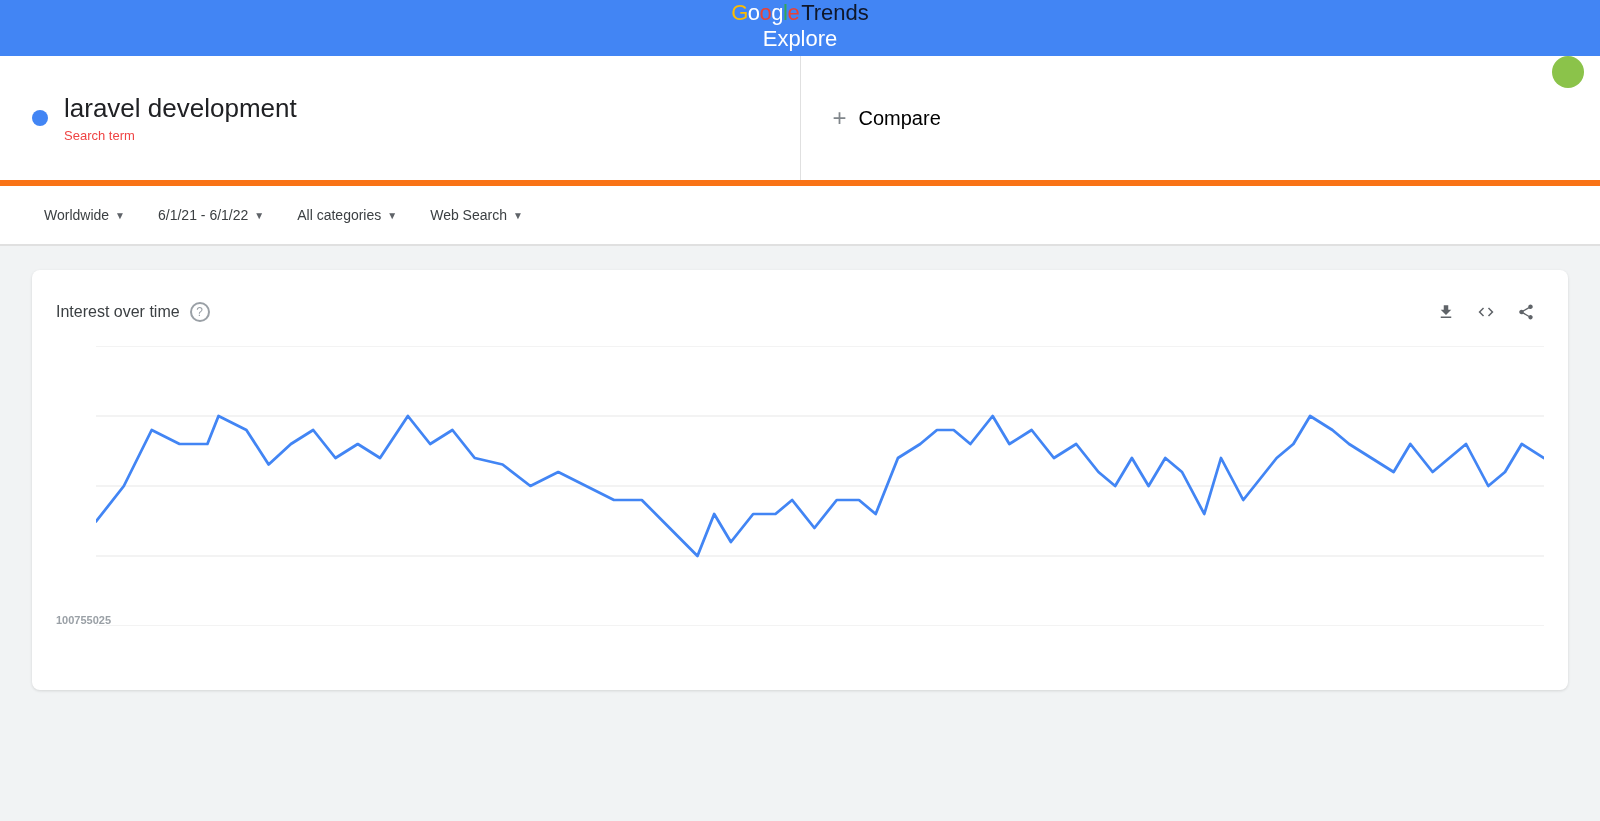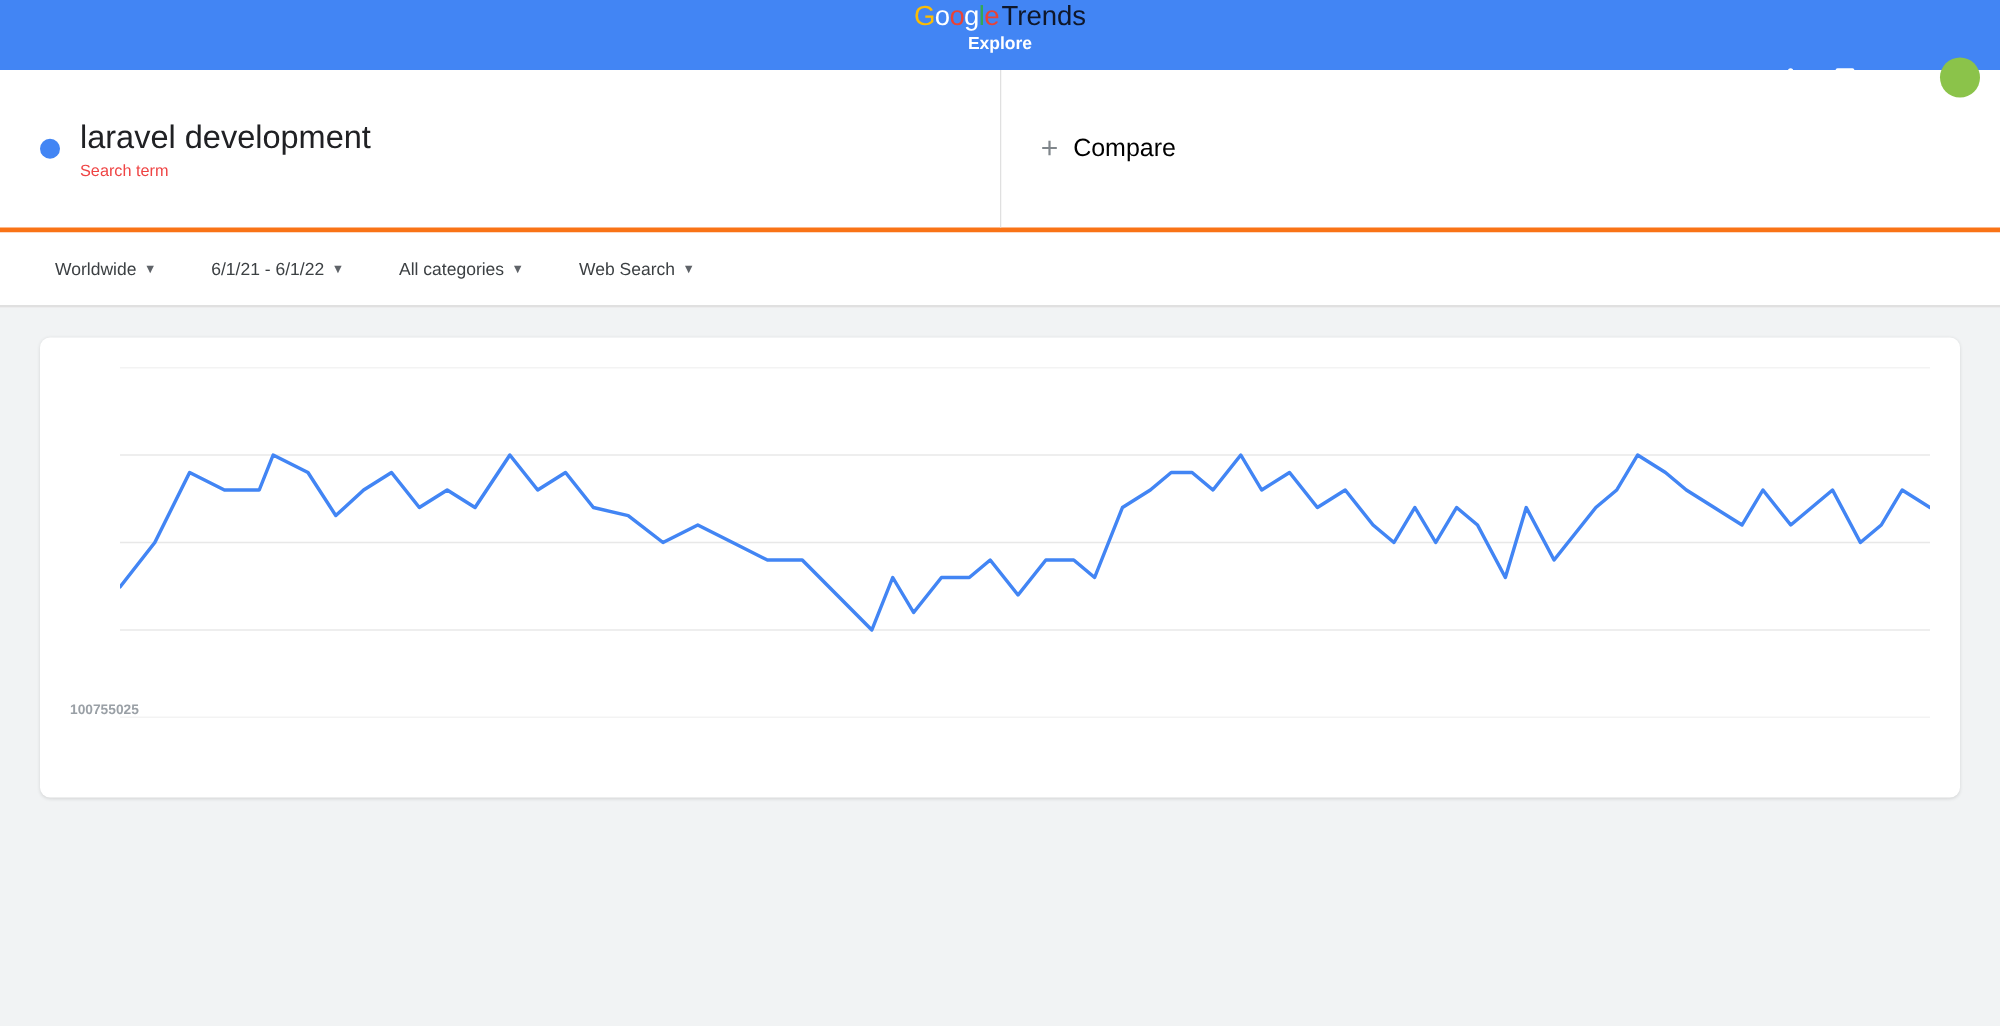--- a/index.html
+++ b/index.html
@@ -33,23 +33,23 @@
       font-weight: 400;
       margin-left: 2px;
     }
     .header-divider {
       width: 1px;
       height: 28px;
       background: rgba(255,255,255,0.4);
       margin: 0 16px;
     }
     .header-explore {
-      font-size: 14px;
+      font-size: 22px;
       color: white;
-      font-weight: 700;
+      font-weight: 400;
     }
     .header-actions {
       margin-left: auto;
       display: flex;
       align-items: center;
       gap: 8px;
     }
     .header-icon-btn {
       width: 40px;
       height: 40px;
@@ -68,21 +68,21 @@
       background: #8bc34a;
       overflow: hidden;
     }
 
     
     .search-section {
       background: white;
       display: flex;
       align-items: stretch;
       min-height: 130px;
-      border-bottom: 4px solid #f97316;
+      border-bottom: 6px solid #f97316;
     }
     .search-term-panel {
       flex: 1;
       padding: 24px 32px;
       display: flex;
       align-items: center;
       gap: 16px;
       border-right: 1px solid #e0e0e0;
     }
     .search-dot {
@@ -120,21 +120,21 @@
       color: #000000;
     }
 
     
     .filters-bar {
       background: white;
       padding: 0 32px;
       height: 60px;
       display: flex;
       align-items: center;
-      gap: 20px;
+      gap: 9px;
       border-bottom: 2px solid #e0e0e0;
     }
     .filter-btn {
       display: flex;
       align-items: center;
       gap: 6px;
       padding: 8px 12px;
       border-radius: 4px;
       cursor: pointer;
       font-size: 14px;
@@ -311,20 +311,43 @@
     <span class="filter-chevron">▼</span>
   </button>
   <button class="filter-btn">
     <span>Web Search</span>
     <span class="filter-chevron">▼</span>
   </button>
 </div>
 
 <div class="main-content">
   <div class="card">
+    <div class="card-header">
+      <div class="card-title-group">
+        <span class="card-title">Interest over time</span>
+        <div class="help-icon">?</div>
+      </div>
+      <div class="card-actions">
+        <button class="card-action-btn" title="Download">
+          <svg width="18" height="18" viewBox="0 0 24 24" fill="#5f6368">
+              <path d="M19 9h-4V3H9v6H5l7 7 7-7zM5 18v2h14v-2H5z"></path>
+            </svg>
+        </button>
+        <button class="card-action-btn" title="Embed">
+          <svg width="18" height="18" viewBox="0 0 24 24" fill="#5f6368">
+              <path d="M9.4 16.6L4.8 12l4.6-4.6L8 6l-6 6 6 6 1.4-1.4zm5.2 0l4.6-4.6-4.6-4.6L16 6l6 6-6 6-1.4-1.4z"></path>
+            </svg>
+        </button>
+        <button class="card-action-btn" title="Share">
+          <svg width="18" height="18" viewBox="0 0 24 24" fill="#5f6368">
+              <path d="M18 16.08c-.76 0-1.44.3-1.96.77L8.91 12.7c.05-.23.09-.46.09-.7s-.04-.47-.09-.7l7.05-4.11c.54.5 1.25.81 2.04.81 1.66 0 3-1.34 3-3s-1.34-3-3-3-3 1.34-3 3c0 .24.04.47.09.7L8.04 9.81C7.5 9.31 6.79 9 6 9c-1.66 0-3 1.34-3 3s1.34 3 3 3c.79 0 1.5-.31 2.04-.81l7.12 4.16c-.05.21-.08.43-.08.65 0 1.61 1.31 2.92 2.92 2.92s2.92-1.31 2.92-2.92c0-1.61-1.31-2.92-2.92-2.92z"></path>
+            </svg>
+        </button>
+      </div>
+    </div>
 
     <div class="chart-container">
       <div class="y-axis-labels">
         <span class="y-label">100</span>
         <span class="y-label">75</span>
         <span class="y-label">50</span>
         <span class="y-label">25</span>
         <span class="y-label"></span>
       </div>
       <div class="chart-area">

